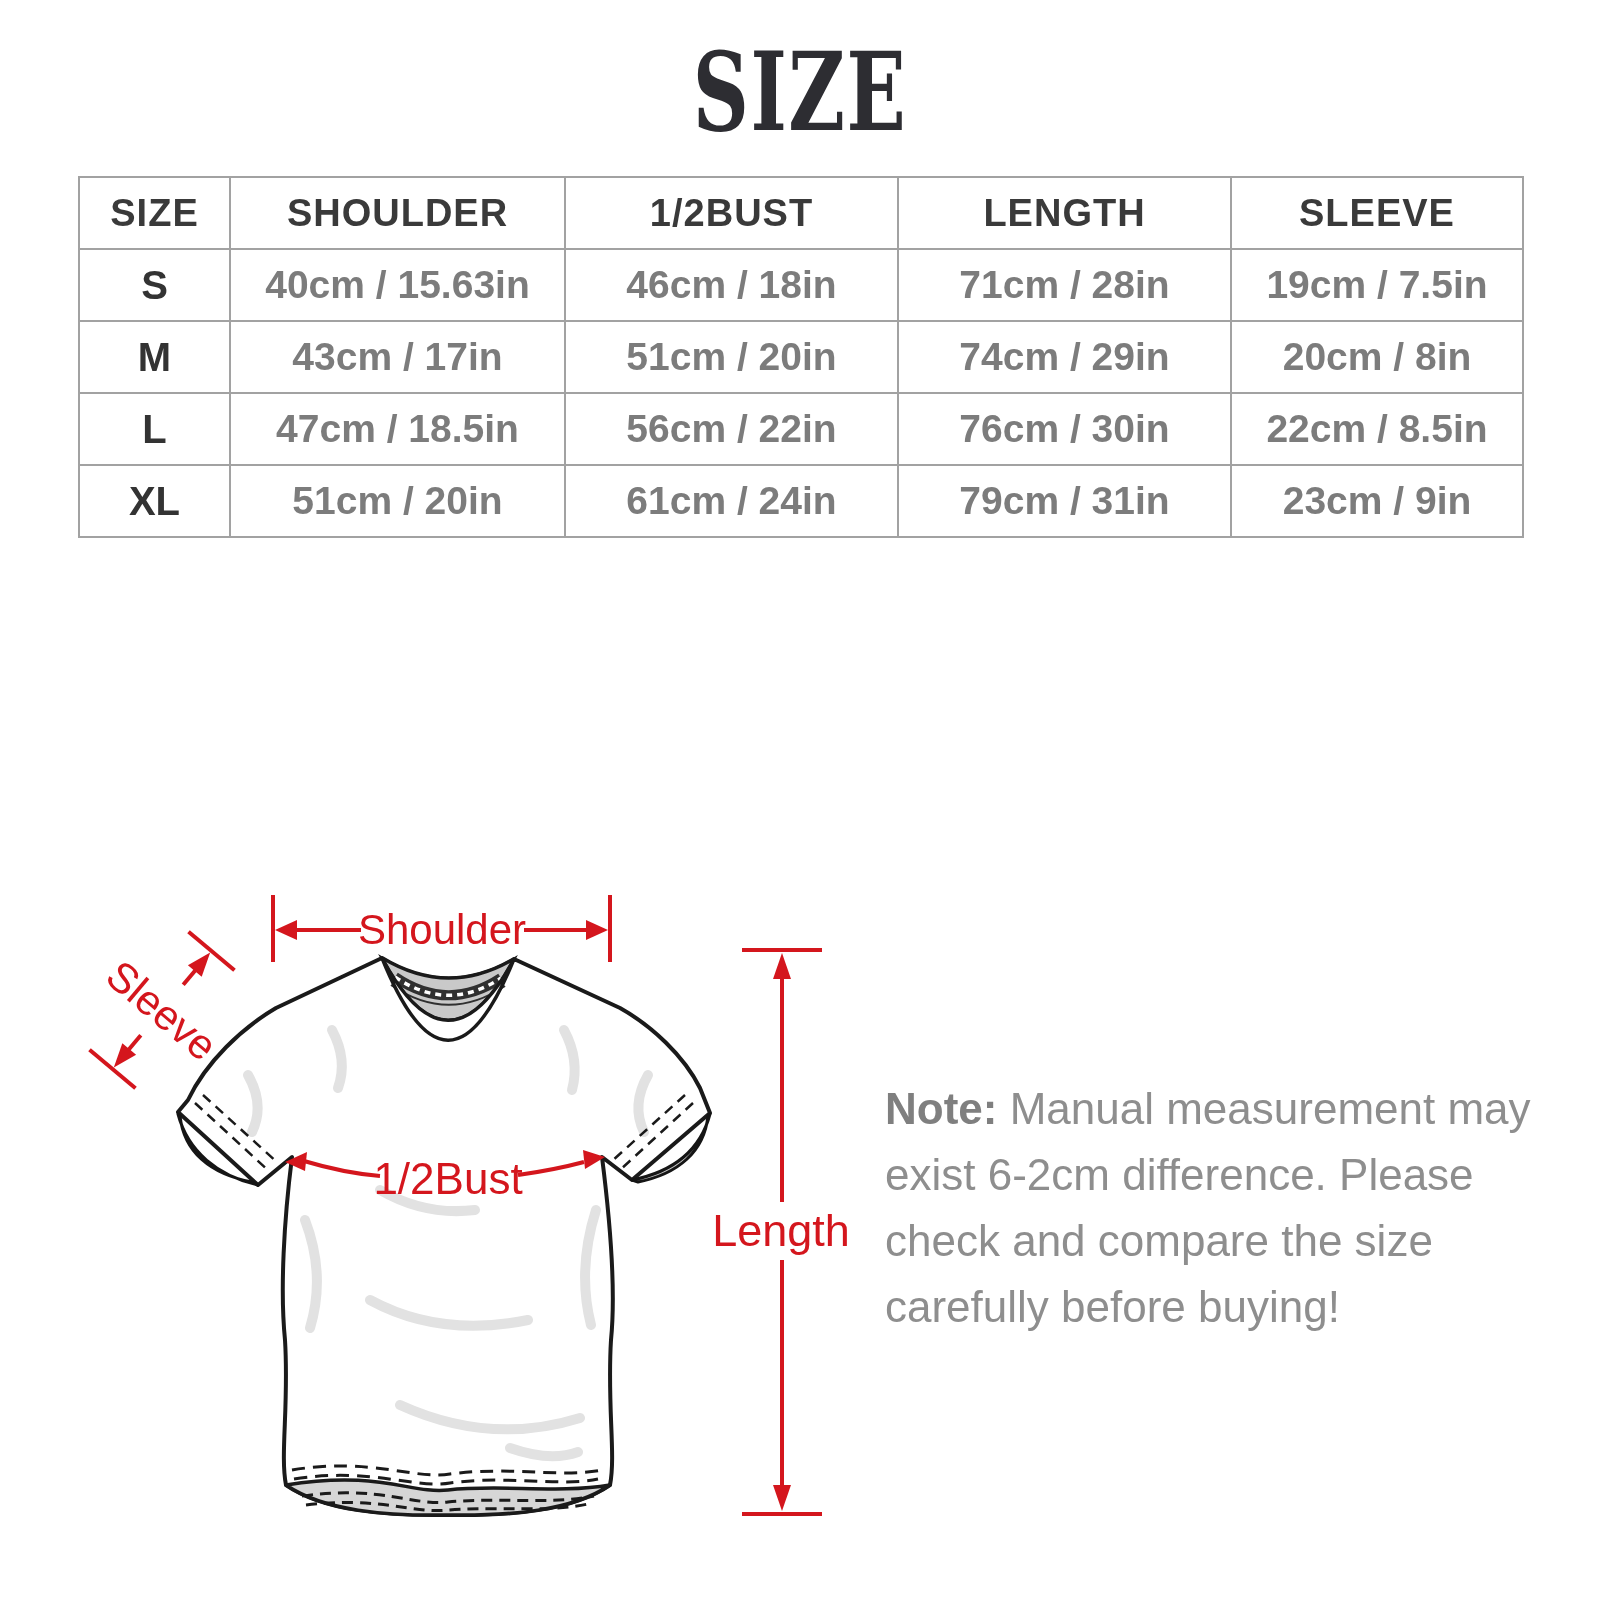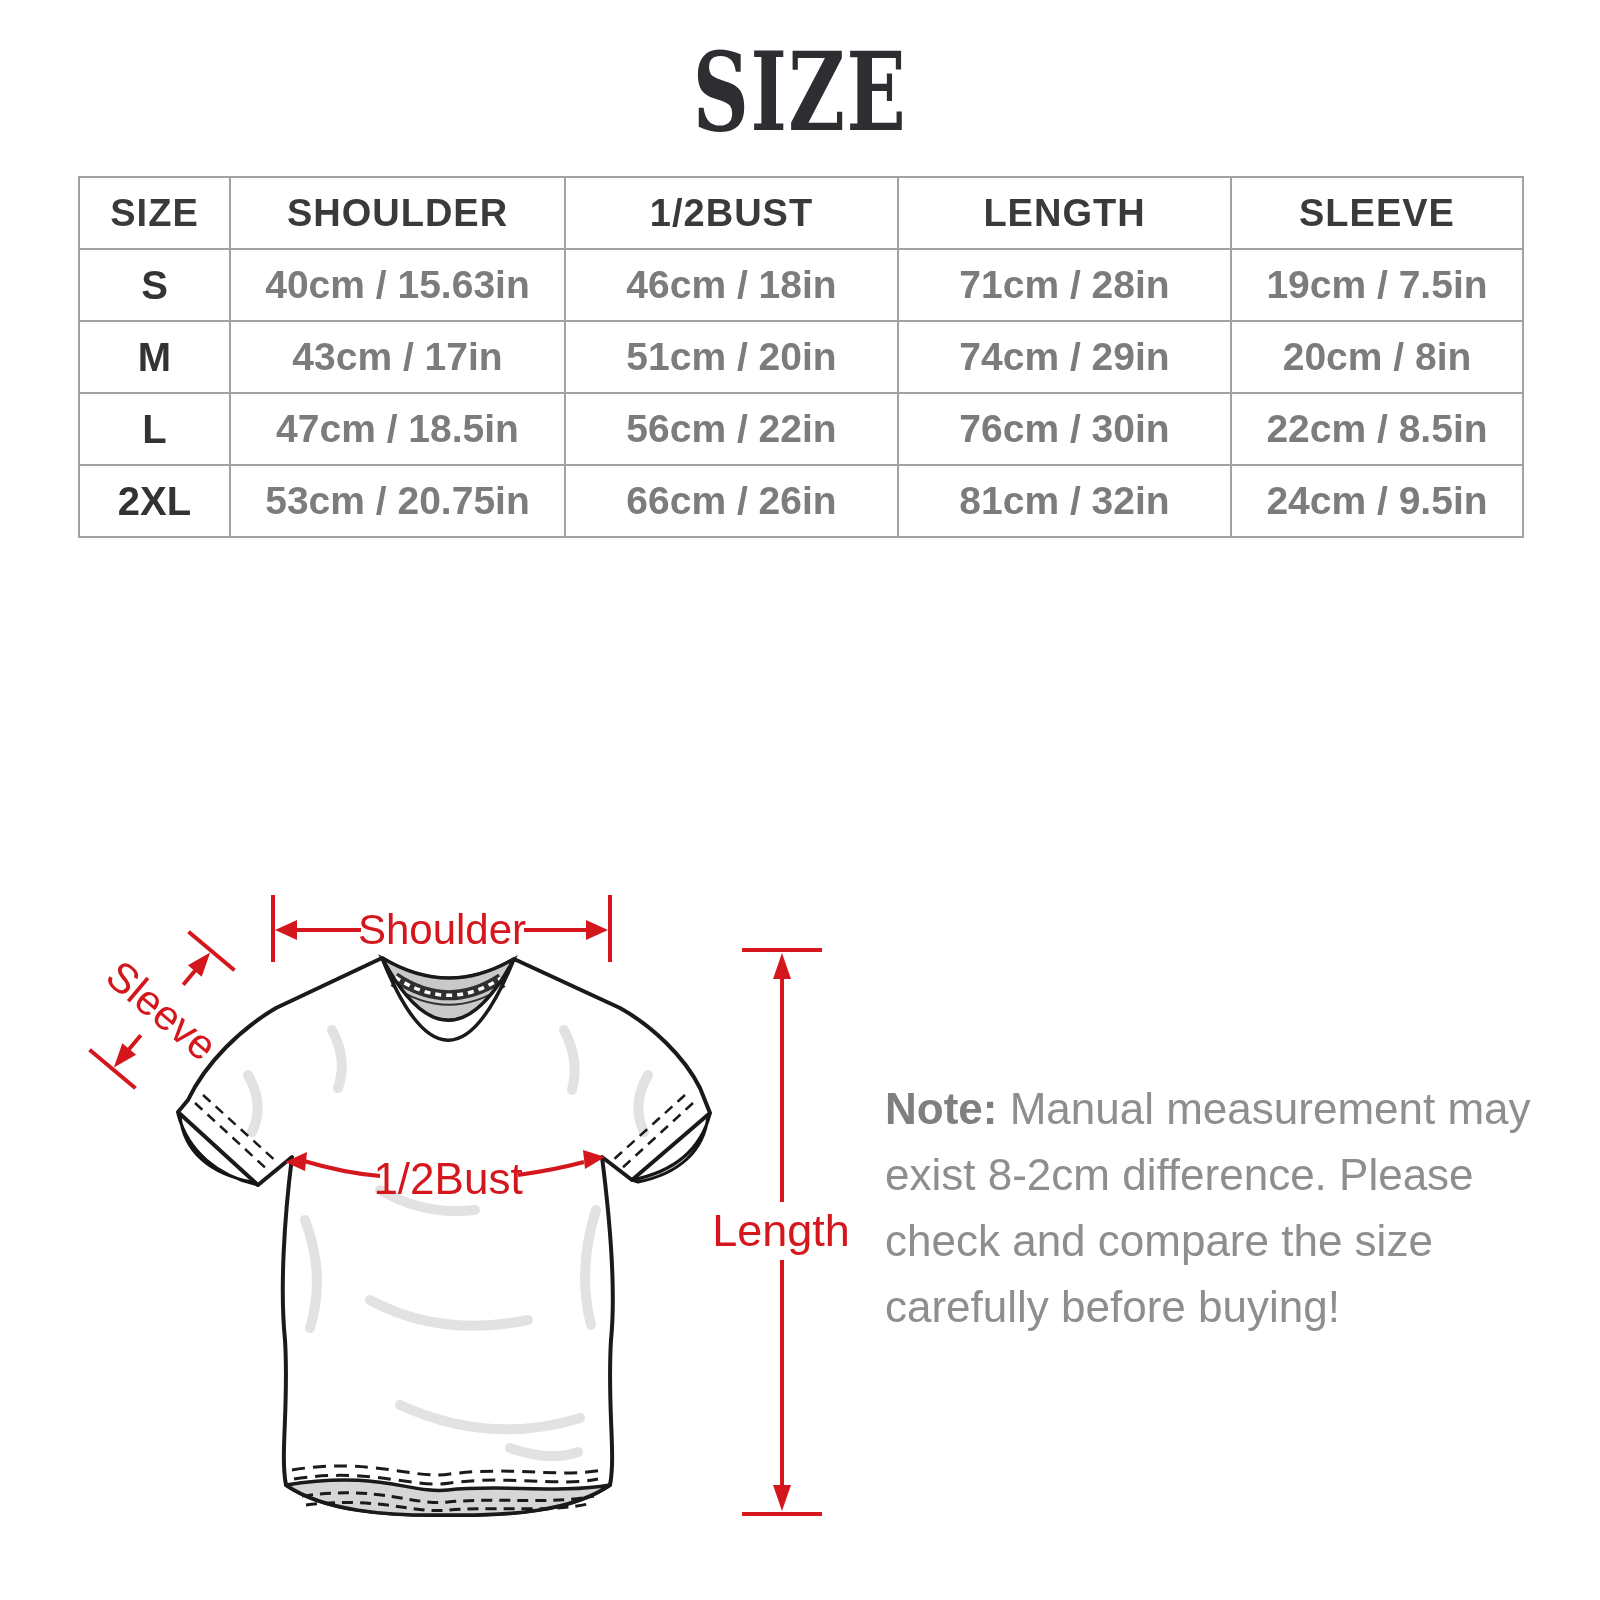--- a/index.html
+++ b/index.html
@@ -65,25 +65,25 @@
           <td>20cm / 8in</td>
         </tr>
         <tr>
           <td class="size-col">L</td>
           <td>47cm / 18.5in</td>
           <td>56cm / 22in</td>
           <td>76cm / 30in</td>
           <td>22cm / 8.5in</td>
         </tr>
         <tr>
-          <td class="size-col">2XL</td>
-          <td>53cm / 20.75in</td>
-          <td>66cm / 26in</td>
-          <td>81cm / 32in</td>
-          <td>24cm / 9.5in</td>
+          <td class="size-col">XL</td>
+          <td>51cm / 20in</td>
+          <td>61cm / 24in</td>
+          <td>79cm / 31in</td>
+          <td>23cm / 9in</td>
         </tr>
       </tbody>
   </table>
 
   <svg class="diagram" viewBox="0 0 780 740" xmlns="http://www.w3.org/2000/svg">
 
     <g>
       <path d="M 302 98 L 196 148 C 162 168 126 202 108 240 L 98 252
         L 178 325 L 212 297 C 204 360 200 430 205 480 C 209 545 200 595 206 625
         C 244 651 306 656 368 655 C 430 656 492 651 530 625
@@ -168,16 +168,16 @@
         <polygon points="702,93 693,119 711,119" stroke="none"></polygon>
         <polygon points="702,651 693,625 711,625" stroke="none"></polygon>
         <line x1="702" y1="117" x2="702" y2="342" stroke-width="4"></line>
         <line x1="702" y1="400" x2="702" y2="627" stroke-width="4"></line>
         <text class="red-label" x="701" y="386" font-size="45" text-anchor="middle" stroke="none">Length</text>
       </g>
     </g>
   </svg>
 
   <div class="note">
-    <span class="note-label">Note:</span><span> Manual measurement may exist 8-2cm difference. Please check and compare the size carefully before buying!</span>
+    <span class="note-label">Note:</span><span> Manual measurement may exist 6-2cm difference. Please check and compare the size carefully before buying!</span>
   </div>
 
 </div>
 
 </body></html>

